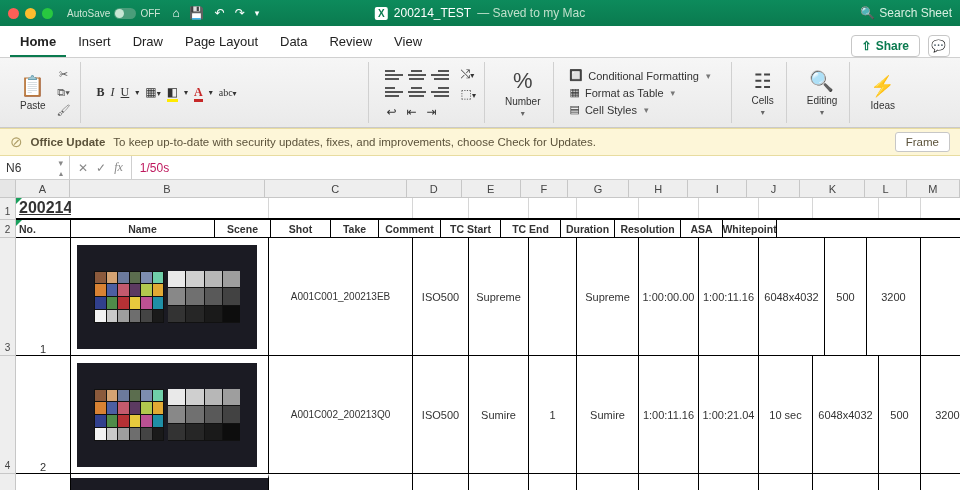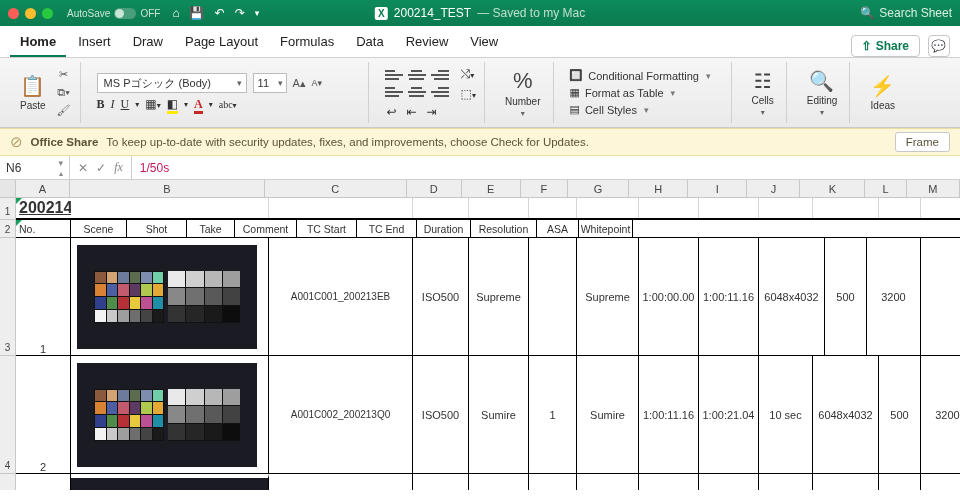--- a/index.html
+++ b/index.html
@@ -84,21 +84,21 @@
   .rowhdrs { display:flex; flex-direction:column; }
   .rowhdr { width:16px; border-right:1px solid #c7c7c7; border-bottom:1px solid #c7c7c7; display:flex; align-items:flex-end; justify-content:center; font-size:10px; background:#eeeeee; color:#444; padding-bottom:2px;}
 
   .cells { position:relative; }
   .grid-row { display:flex; border-bottom:1px solid #000; }
   .cell { border-right:1px solid #000; display:flex; align-items:center; justify-content:center; font-size:11px; overflow:hidden; padding:0 3px;}
 
   .r-title { height:22px; }
   .r-title .cell { border-right:1px solid #d6d6d6; border-bottom:none; }
   .r-hdr   { height:18px; background:#fff; }
-  .r-hdr .cell { font-weight:400; font-size:10.5px; }
+  .r-hdr .cell { font-weight:700; font-size:10.5px; }
   .r-data  { height:118px; }
 
   .title-cell { justify-content:flex-start; font-size:16px; font-weight:700; text-decoration: underline; font-family: "MS PGothic","Arial Black",sans-serif; border-right:1px solid #d6d6d6;}
   .cf-hdr { display:flex; align-items:center; justify-content:space-between; padding:0 6px;}
 
   
   .thumb { width:180px; height:104px; background:#1b1b23; position:relative; display:flex; align-items:center; justify-content:center; gap:4px; }
   .cchart { width:70px; height:52px; display:grid; grid-template-columns:repeat(6,1fr); grid-template-rows:repeat(4,1fr); gap:1px; padding:1px; background:#111;}
   .cchart span{ display:block; }
   .grey { width:72px; height:52px; display:grid; grid-template-columns:repeat(4,1fr); grid-template-rows:repeat(3,1fr); gap:1px; background:#111;}
@@ -144,21 +144,20 @@
     <span>🔍</span>
     <span>Search Sheet</span>
   </div>
 </div>
 
 <div class="ribbon-tabs">
   <div class="tab active">Home</div>
   <div class="tab">Insert</div>
   <div class="tab">Draw</div>
   <div class="tab">Page Layout</div>
-  <div class="tab">Formulas</div>
   <div class="tab">Data</div>
   <div class="tab">Review</div>
   <div class="tab">View</div>
   <div class="ribbon-right">
     <div class="share-btn">
       <span>⇧</span>
       <span>Share</span>
     </div>
     <div class="comment-btn">
       <span>💬</span>
@@ -176,30 +175,20 @@
       </div>
       <div style="display:flex; flex-direction:column; gap:4px;">
         <span class="mini">✂</span>
         <span class="mini">⧉▾</span>
         <span class="mini">🖌</span>
       </div>
     </div>
   </div>
 
   <div class="grp" style="min-width:280px;">
-    <div class="grp-row">
-      <div class="font-select">
-          <span>MS Pゴシック (Body)</span>
-        </div>
-      <div class="size-select">
-          <span>11</span>
-        </div>
-      <span class="incdec">A▴</span>
-      <span class="incdec" style="font-size:9px;">A▾</span>
-    </div>
     <div class="grp-row font-btns">
       <span style="font-weight:700;">B</span>
       <span style="font-style:italic;">I</span>
       <span style="text-decoration:underline;">U</span>
         <span style="font-size:8px;">▾</span>
       <span>▦<span style="font-size:8px;">▾</span></span>
       <span style="position:relative;">◧<span style="position:absolute;bottom:-2px;left:0;right:0;height:3px;background:#ffea00;"></span></span>
         <span style="font-size:8px;">▾</span>
       <span style="position:relative;color:#c62828;font-weight:700;">A<span style="position:absolute;bottom:-2px;left:0;right:0;height:3px;background:#c62828;"></span></span>
         <span style="font-size:8px;">▾</span>
@@ -298,21 +287,21 @@
   <div class="grp">
     <div class="big-btn">
       <span class="ico" style="color:#2f6fd6;">⚡</span>
       <span class="cap">Ideas</span>
     </div>
   </div>
 </div>
 
 <div class="update-bar">
   <span class="close">⊘</span>
-  <span class="title">Office Share</span>
+  <span class="title">Office Update</span>
   <span>To keep up-to-date with security updates, fixes, and improvements, choose Check for Updates.</span>
   <span class="check">Frame</span>
 </div>
 
 <div class="fbar">
   <div class="namebox">
     <span>N6</span>
     <span class="updn">▴</span>
   </div>
   <div class="fx-btns">
@@ -363,20 +352,21 @@
       <div class="cell w-I"></div>
       <div class="cell w-J"></div>
       <div class="cell w-K"></div>
       <div class="cell w-L"></div>
       <div class="cell w-M"></div>
     </div>
 
     <div class="grid-row r-hdr" style="position:relative;">
       <div class="tri-marker green-tl"></div>
       <div class="cell w-A" style="justify-content:flex-start;">No.</div>
+      <div class="cell w-C">Name</div>
       <div class="cell w-D">Scene</div>
       <div class="cell w-E">Shot</div>
       <div class="cell w-F">Take</div>
       <div class="cell w-G">Comment</div>
       <div class="cell w-H">TC Start</div>
       <div class="cell w-I">TC End</div>
       <div class="cell w-J">Duration</div>
       <div class="cell w-K">Resolution</div>
       <div class="cell w-L">ASA</div>
       <div class="cell w-M">Whitepoint</div>

